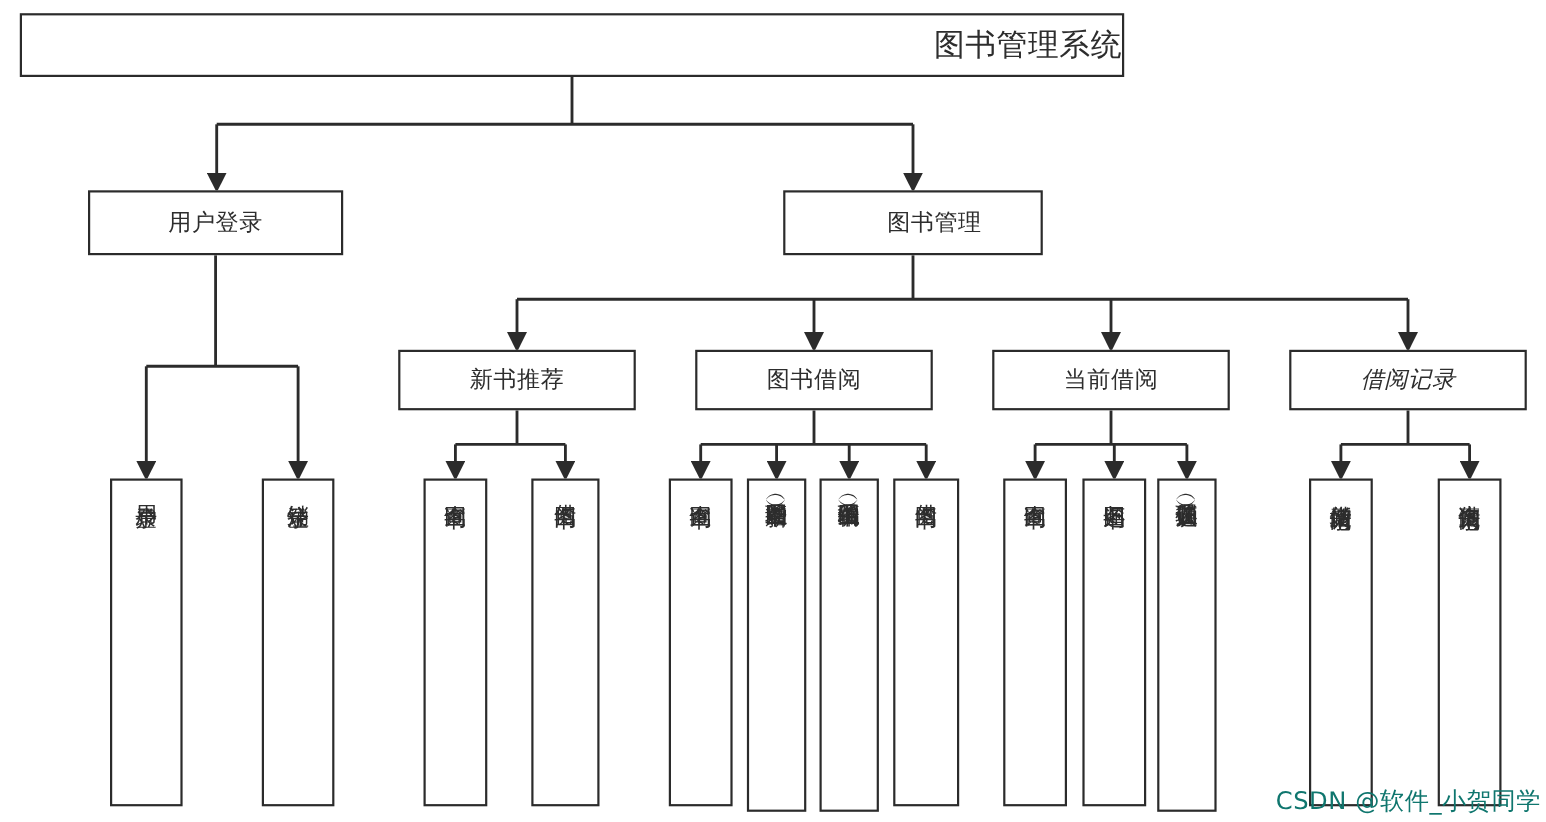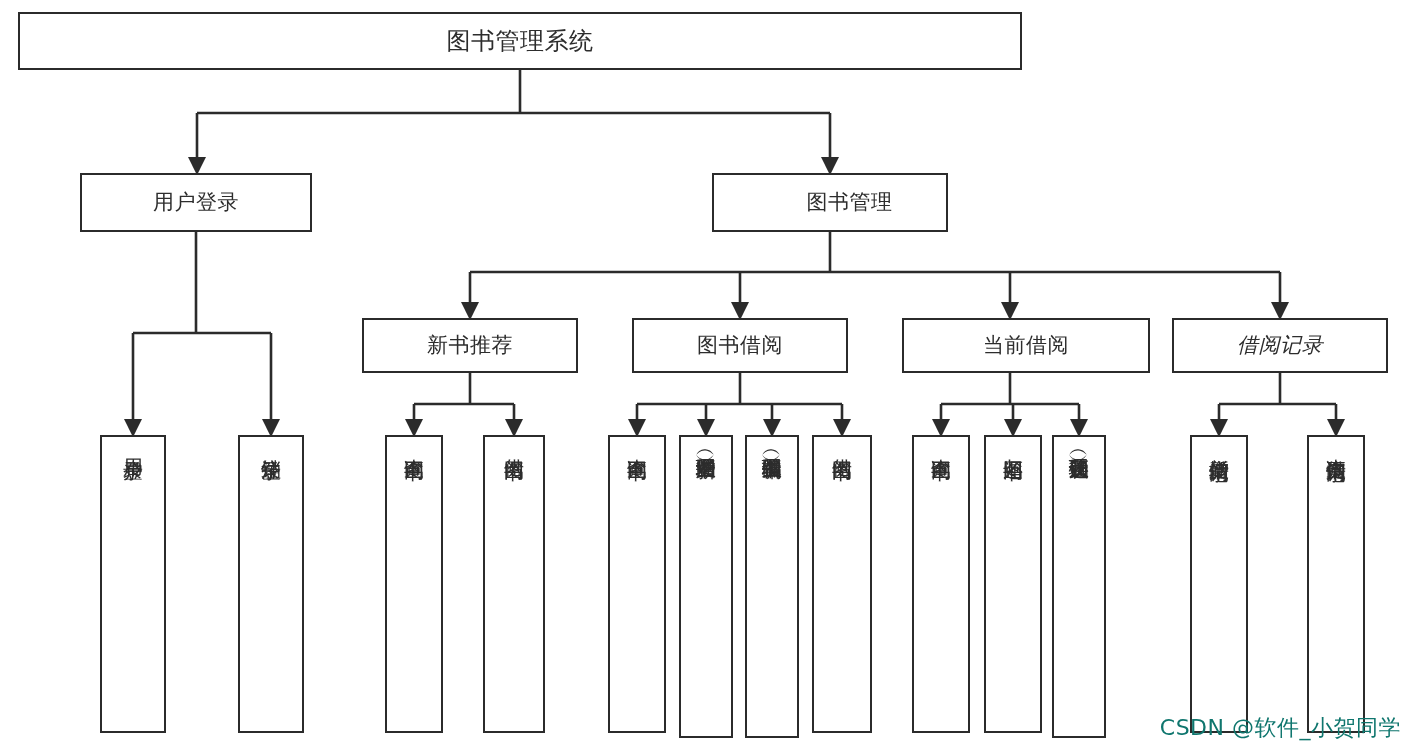--- a/index.html
+++ b/index.html
@@ -34,21 +34,22 @@
     align-items: center;
     justify-content: center;
     color: #2d2d2d;
   }
   .node.horiz {
     font-size: 21px;
     letter-spacing: 0.5px;
     line-height: 1.1;
   }
   .node.root {
-    font-size: 24px;
+    font-size: 28px;
+    justify-content: flex-end;
   }
   .leaf {
     position: absolute;
     box-sizing: border-box;
     background: #ffffff;
     border: 2.5px solid #2b2b2b;
     display: flex;
     align-items: flex-start;
     justify-content: center;
     padding-top: 6px;
@@ -145,21 +146,21 @@
   <div class="node horiz" style="left:712px; top:173px; width:236px; height:59px;padding-left:39px;">
     <span>图书管理</span>
   </div>
 
   <div class="node horiz" style="left:362px; top:318px; width:216px; height:55px;">
     <span>新书推荐</span>
   </div>
   <div class="node horiz" style="left:632px; top:318px; width:216px; height:55px;">
     <span>图书借阅</span>
   </div>
-  <div class="node horiz" style="left:902px; top:318px; width:248px; height:55px;">
+  <div class="node horiz" style="left:902px; top:318px; width:216px; height:55px;">
     <span>当前借阅</span>
   </div>
   <div class="node horiz" style="left:1172px; top:318px; width:216px; height:55px;font-style:italic;">
     <span>借阅记录</span>
   </div>
 
   <div class="leaf" style="left:100px; top:435px; width:66px; height:298px;">
     <span class="vtext">用户登录</span>
   </div>
   <div class="leaf" style="left:238px; top:435px; width:66px; height:298px;">

